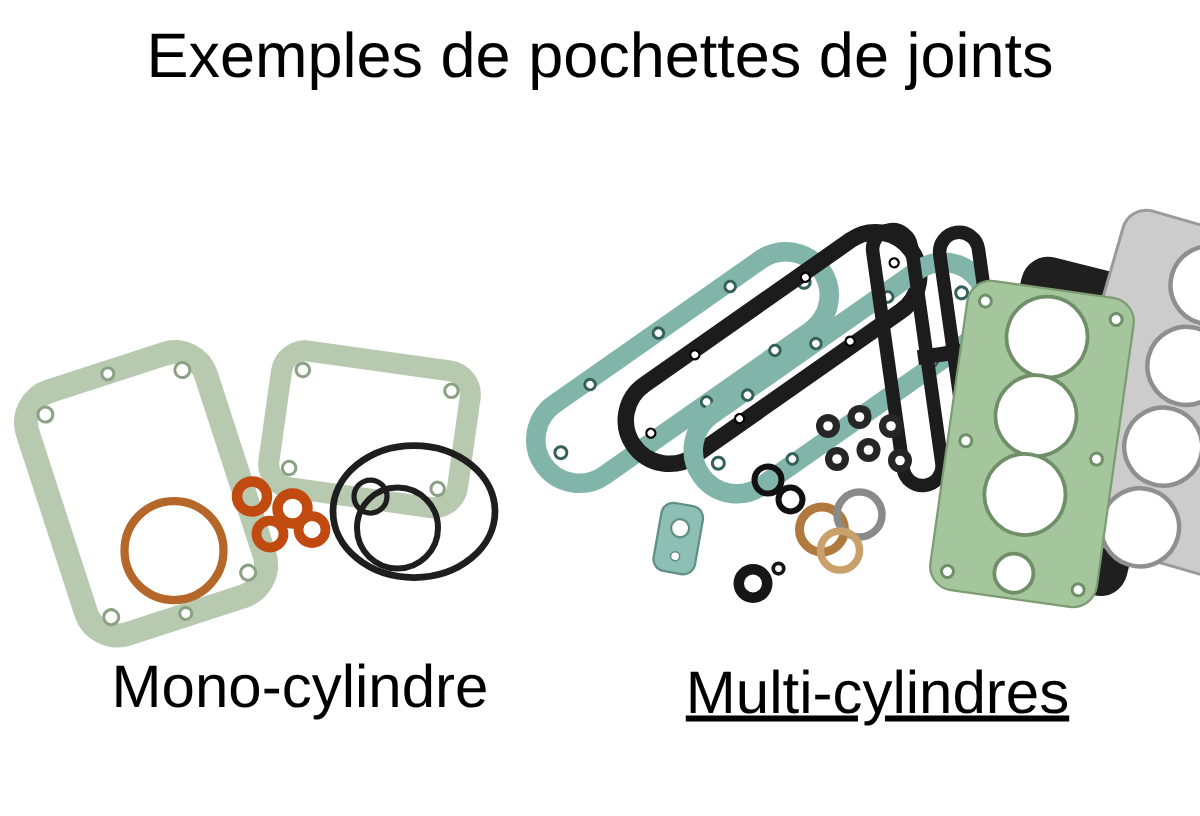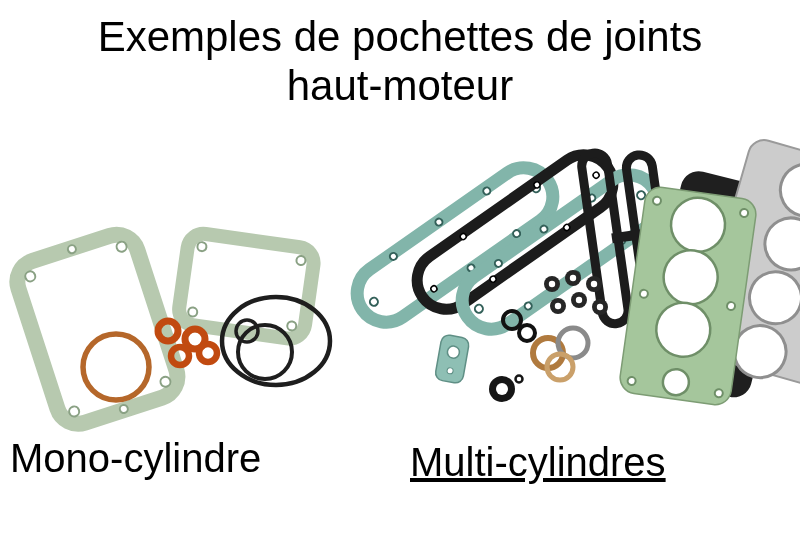--- a/index.html
+++ b/index.html
@@ -9,36 +9,35 @@
     font-family:"Liberation Sans", sans-serif;
   }
   .title{
     position:absolute;top:12px;left:0;width:800px;
     text-align:center;color:#000;
     font-size:42px;line-height:49px;font-weight:400;
     letter-spacing:0px;
   }
   .caption{
     position:absolute;color:#000;
-    font-size:40px;font-weight:400;text-align:left;
+    font-size:40px;font-weight:400;text-align:center;
   }
   .caption-mono{left:10px;width:380px;top:436px;}
   .caption-multi{left:410px;width:350px;top:440px;text-decoration:underline;}
   .scene{position:absolute;left:0;top:0;width:800px;height:544px;}
   .band-green{fill:none;stroke:#b7c9af;}
   .band-teal{fill:none;stroke:#82b5aa;}
   .band-dark{fill:none;stroke:#1c1c1c;}
   .hole{fill:#ffffff;}
 </style>
 </head>
 <body>
 
 <div class="title">
   <div>Exemples de pochettes de joints</div>
-  <div>haut-moteur</div>
 </div>
 
 <svg class="scene" viewBox="0 0 800 544" xmlns="http://www.w3.org/2000/svg">
 
   <g>
 
     <g transform="rotate(-18 95 330)">
       <rect x="35" y="245" width="125" height="170" rx="22" class="band-green" stroke-width="16"></rect>
       <circle class="hole" cx="50" cy="259" r="5" stroke="#8aa184" stroke-width="2"></circle>
       <circle class="hole" cx="146" cy="259" r="5" stroke="#8aa184" stroke-width="2"></circle>

